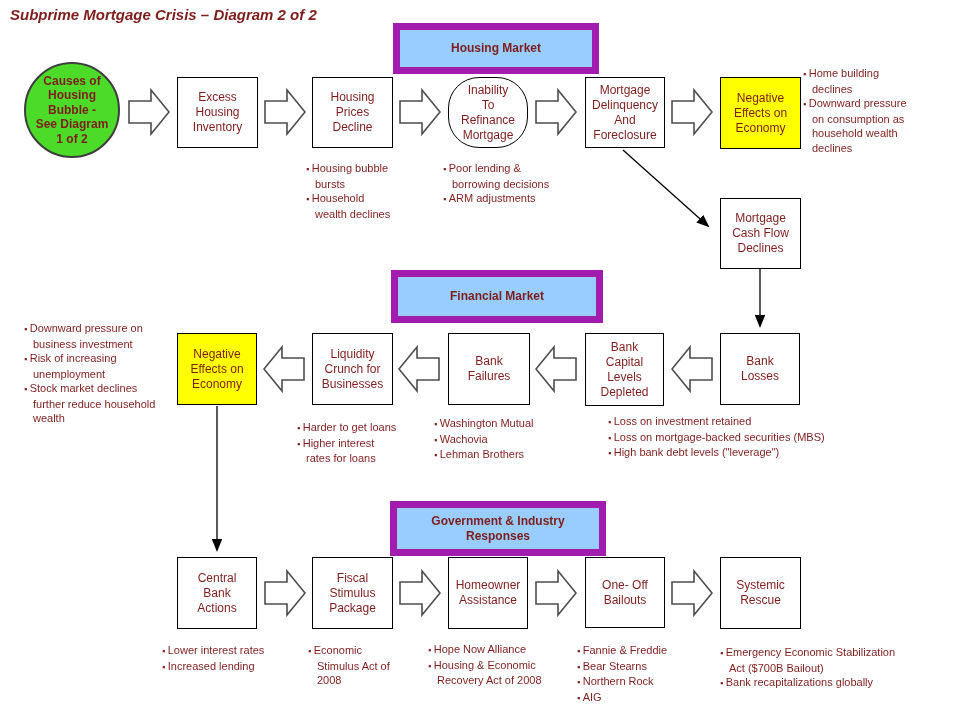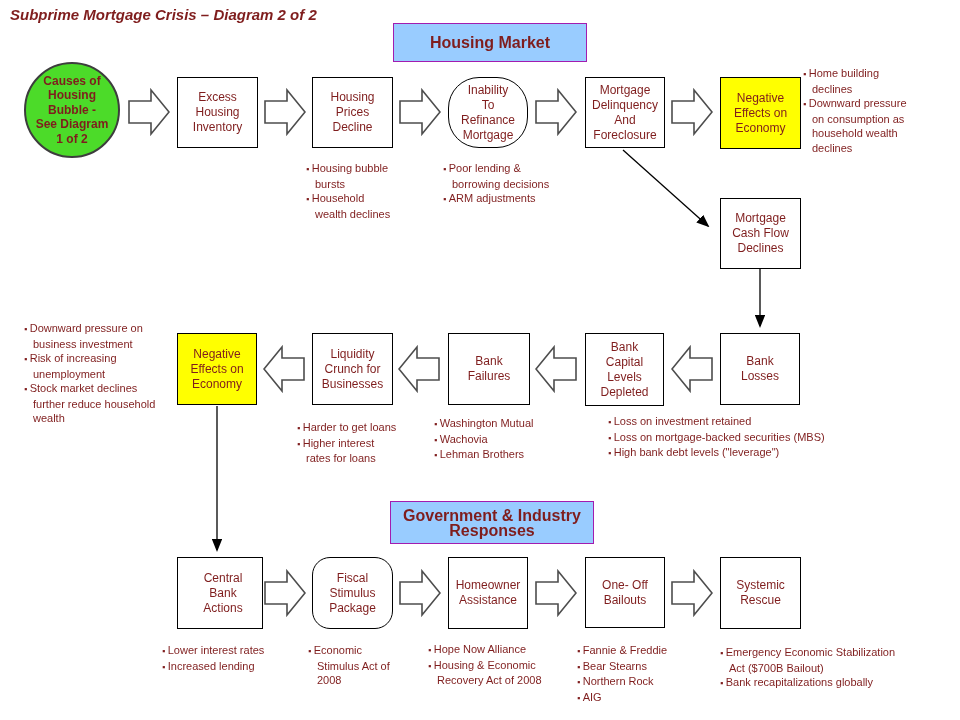--- a/index.html
+++ b/index.html
@@ -5,23 +5,23 @@
   html,body { margin:0; padding:0; background:#fff; }
   #canvas {
     position:relative; width:960px; height:720px; background:#ffffff;
     font-family:"Liberation Sans", sans-serif; color:#7f1d1d; overflow:hidden;
   }
   .title {
     position:absolute; left:10px; top:6px;
     font-size:15px; font-weight:bold; font-style:italic; white-space:nowrap;
   }
   .hdr {
-    position:absolute; background:#99CCFF; border:1px solid #a21caf;
+    position:absolute; background:#99CCFF; border:7px solid #a21caf;
     display:flex; align-items:center; justify-content:center; text-align:center;
-    font-size:16px; font-weight:bold; line-height:15px; white-space:pre-line;
+    font-size:12px; font-weight:bold; line-height:15px; white-space:pre-line;
   }
   .box {
     position:absolute; background:#fff; border:1px solid #000;
     display:flex; align-items:center; justify-content:center; text-align:center;
     font-size:12px; line-height:15px; white-space:pre-line;
   }
   .box.yellow { background:#FFFF00; }
   .circle {
     position:absolute; background:#4CDB29; border:2px solid #3d3d3d; border-radius:50%;
     display:flex; align-items:center; justify-content:center; text-align:center;
@@ -35,20 +35,21 @@
   #lines { position:absolute; left:0; top:0; pointer-events:none; }
 </style>
 </head>
 <body>
 
 <div id="canvas">
 
   <div class="title">Subprime Mortgage Crisis – Diagram 2 of 2</div>
 
   <div class="hdr" style="left:393px; top:23px; width:192px; height:37px;">Housing Market</div>
+  <div class="hdr" style="left:391px; top:270px; width:198px; height:39px;">Financial Market</div>
   <div class="hdr" style="left:390px; top:501px; width:202px; height:41px;">Government &amp; Industry
 Responses</div>
 
   <div class="circle" style="left:24px; top:62px; width:92px; height:92px;">Causes of
 Housing
 Bubble -
 See Diagram
 1 of 2</div>
 
   <div class="box" style="left:177px; top:77px; width:79px; height:69px;">Excess
@@ -80,24 +81,24 @@
 Businesses</div>
   <div class="box" style="left:448px; top:333px; width:80px; height:70px;">Bank
 Failures</div>
   <div class="box" style="left:585px; top:333px; width:77px; height:71px;">Bank
 Capital
 Levels
 Depleted</div>
   <div class="box" style="left:720px; top:333px; width:78px; height:70px;">Bank
 Losses</div>
 
-  <div class="box" style="left:177px; top:557px; width:78px; height:70px;padding-left:6px;">Central
+  <div class="box" style="left:177px; top:557px; width:78px; height:70px;">Central
 Bank
 Actions</div>
-  <div class="box" style="left:312px; top:557px; width:79px; height:70px;border-radius:18px;">Fiscal
+  <div class="box" style="left:312px; top:557px; width:79px; height:70px;">Fiscal
 Stimulus
 Package</div>
   <div class="box" style="left:448px; top:557px; width:78px; height:70px;">Homeowner
 Assistance</div>
   <div class="box" style="left:585px; top:557px; width:78px; height:69px;">One- Off
 Bailouts</div>
   <div class="box" style="left:720px; top:557px; width:79px; height:70px;">Systemic
 Rescue</div>
 
   <div class="blk" style="left:128px; top:88px;">

